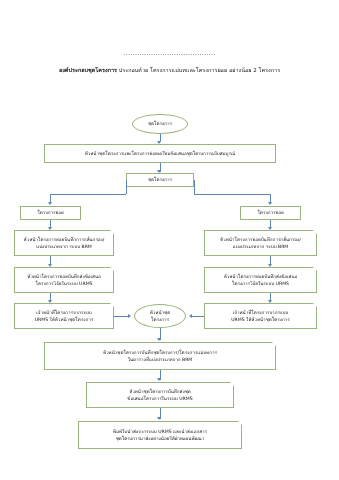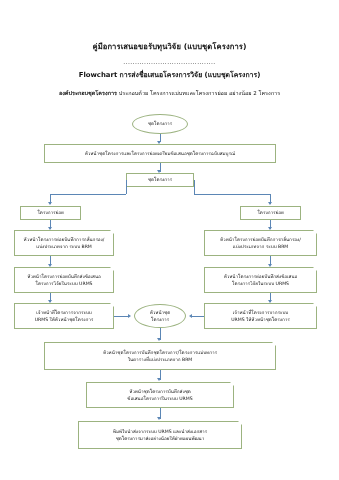--- a/index.html
+++ b/index.html
@@ -76,23 +76,21 @@
     border-right:3px solid #5B86B5;border-left:0;
   }
   .lbl{display:block;}
 </style>
 </head>
 <body>
 
 <div class="page">
 
   <div class="header">
-    <div class="doc-title">คู่มือการเสนอขอรับทุนวิจัย (แบบชุดโครงการ)</div>
     <div class="dots">........................................</div>
-    <div class="flow-line">Flowchart  การส่งชื่อเสนอโครงการวิจัย (แบบชุดโครงการ)</div>
     <div class="compose-line">
       <b>องค์ประกอบชุดโครงการ</b>
       <span class="normal">ประกอบด้วย โครงการแม่บทและโครงการย่อย อย่างน้อย  2  โครงการ</span>
     </div>
   </div>
 
   <div class="chart">
 
     <div class="node oval" style="left:132px;top:6px;width:56px;height:20px;">
       <span class="lbl">ชุดโครงการ</span>

